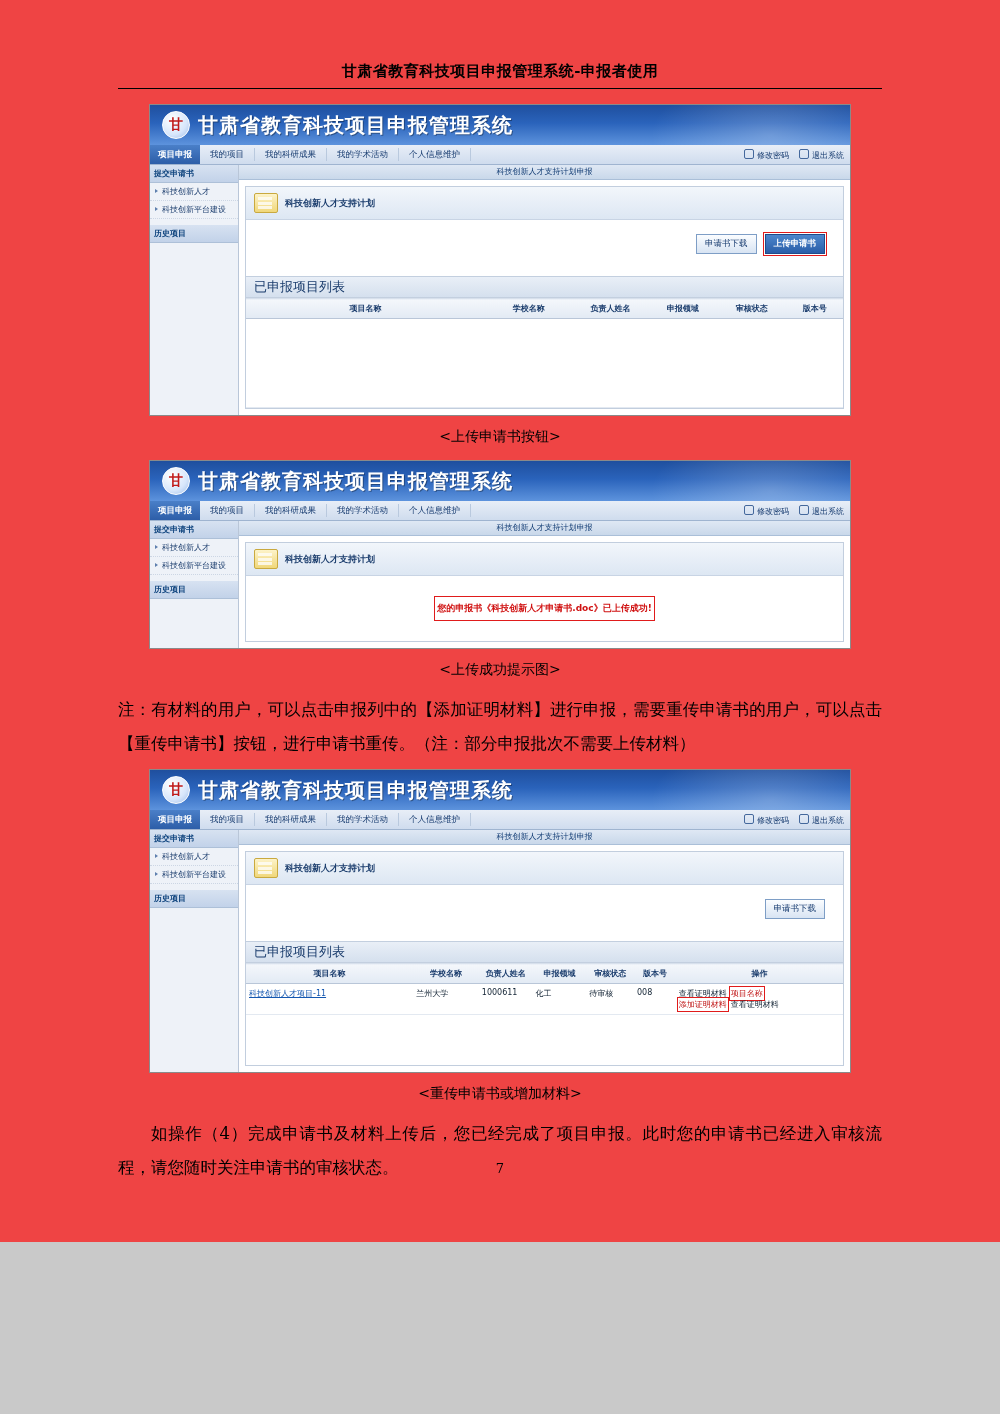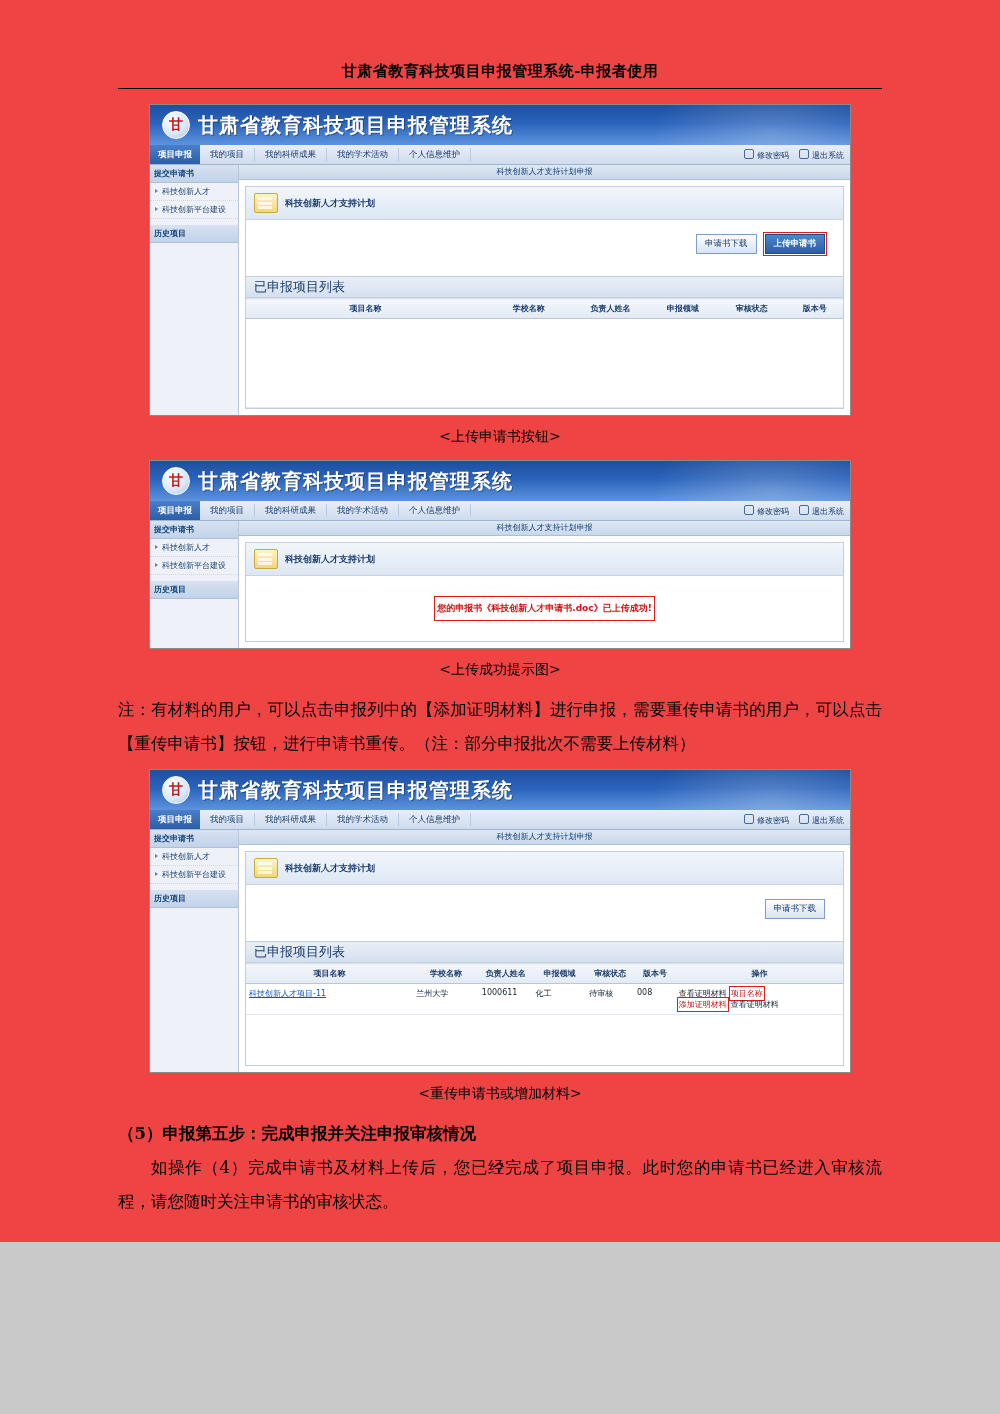--- a/index.html
+++ b/index.html
@@ -331,19 +331,18 @@
                   <td colspan="7" style="height:42px;border-bottom:none;"></td>
                 </tr>
               </tbody>
             </table>
           </div>
         </div>
       </div>
     </div>
     <div class="caption">&lt;重传申请书或增加材料&gt;</div>
 
-    <div class="heading">（5）申报第五步：完成申报并关注申报审核情况</div>
     <div class="para indent">如操作（4）完成申请书及材料上传后，您已经完成了项目申报。此时您的申请书已经进入审核流程，请您随时关注申请书的审核状态。</div>
 
   </div>
 
   <div class="pagenum">7</div>
 </div>
 
 </body></html>

